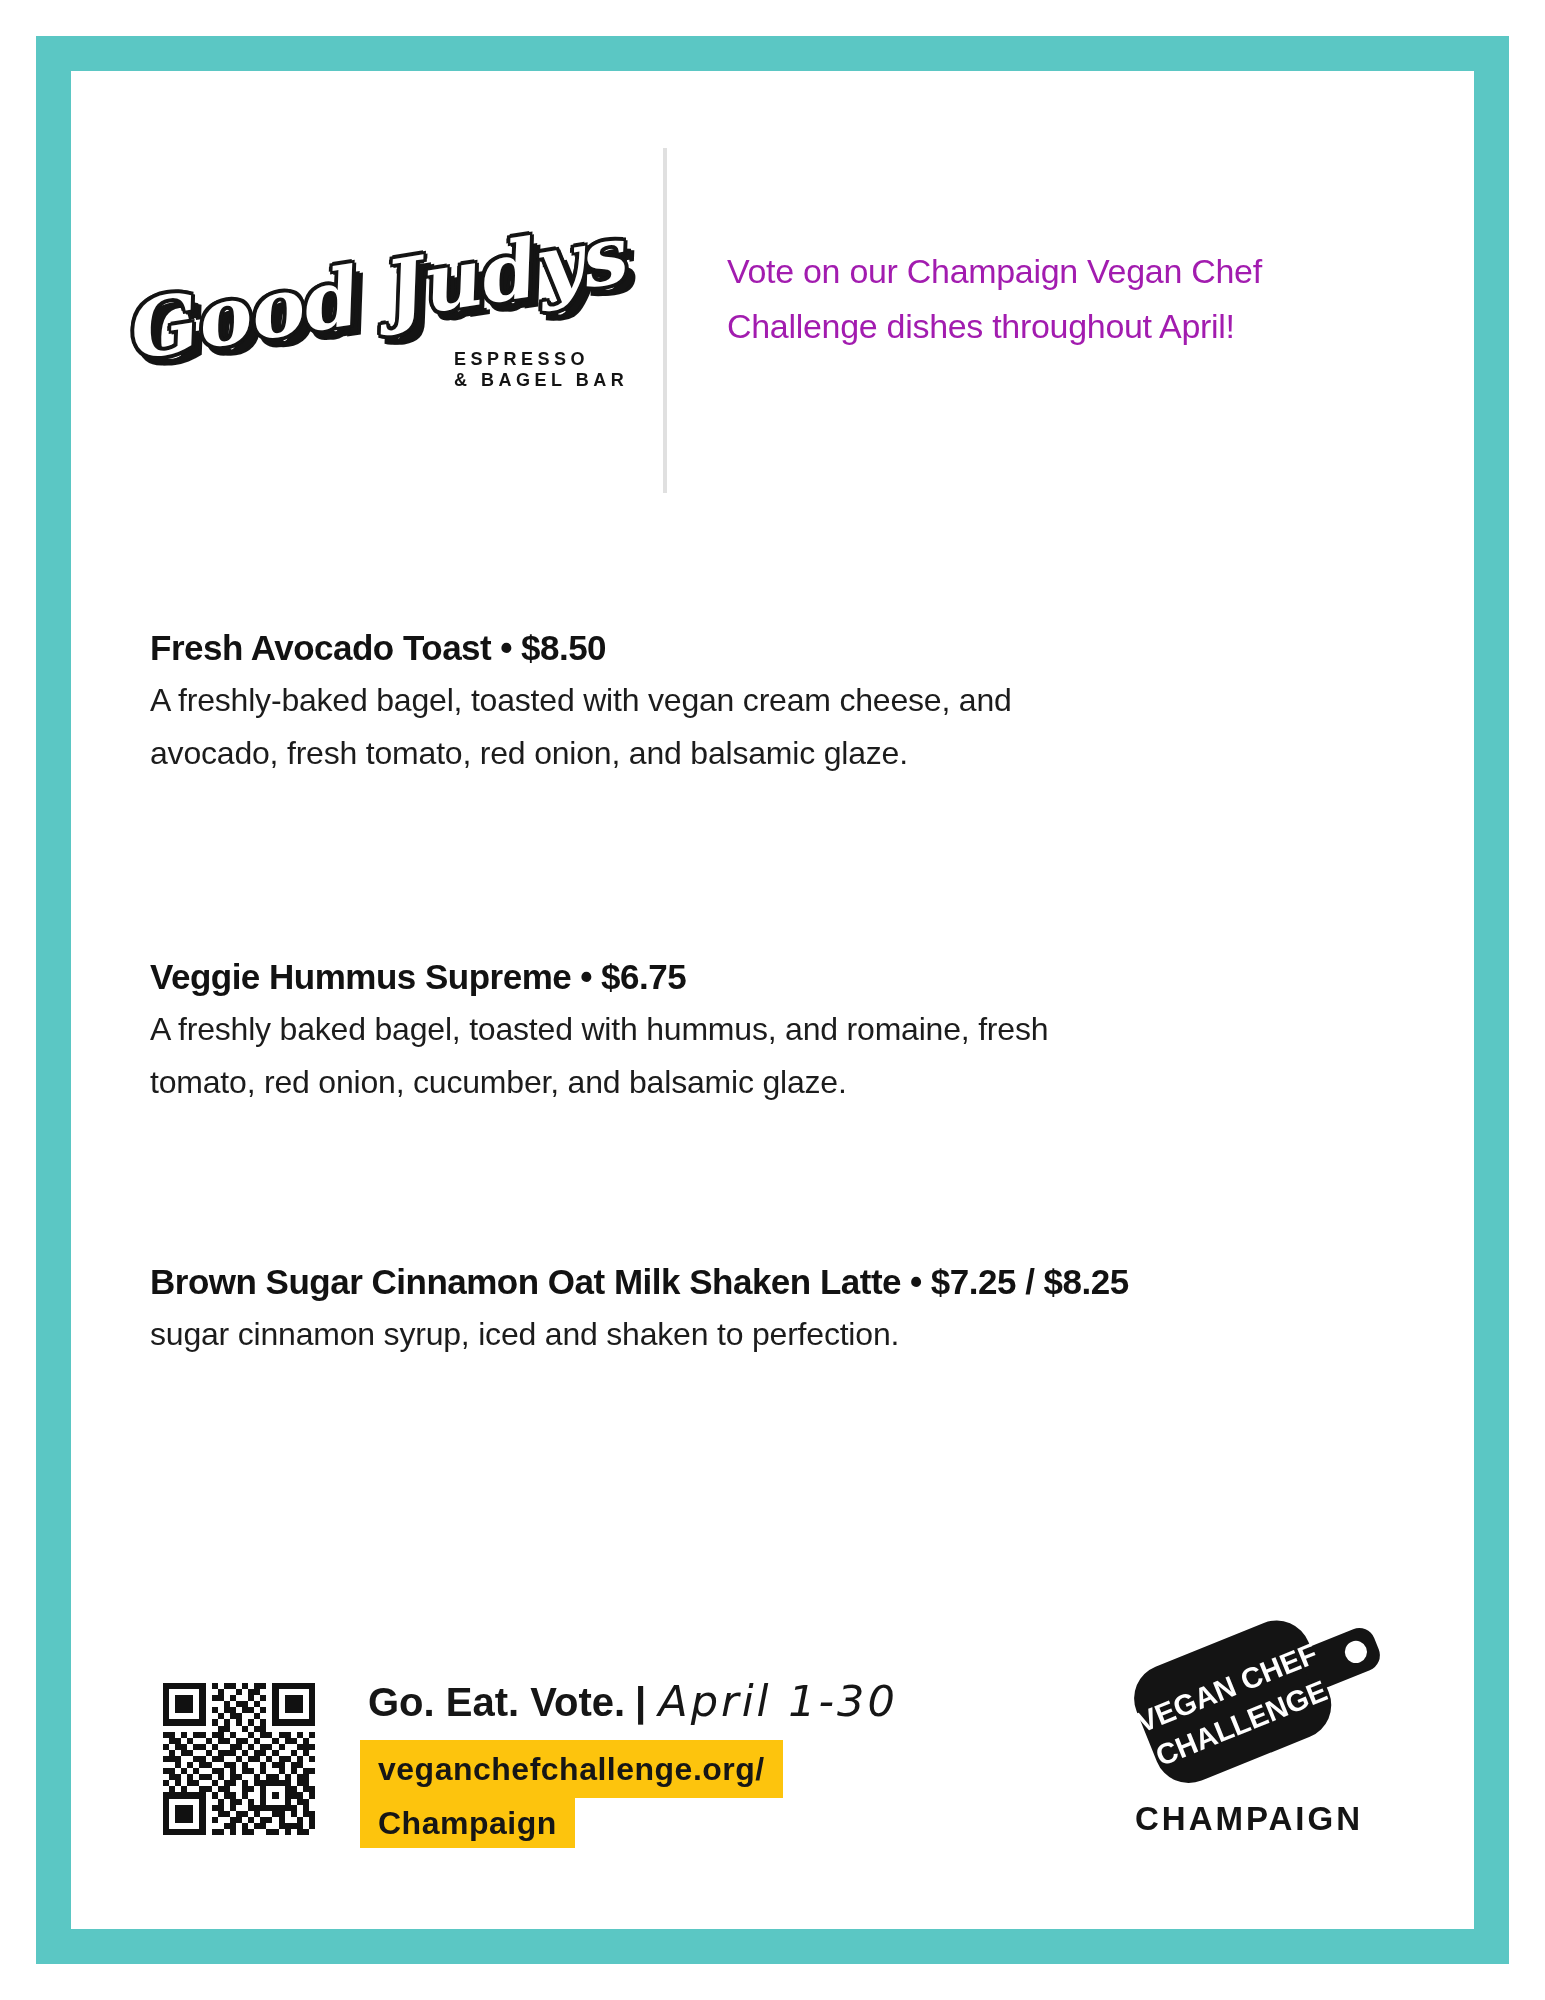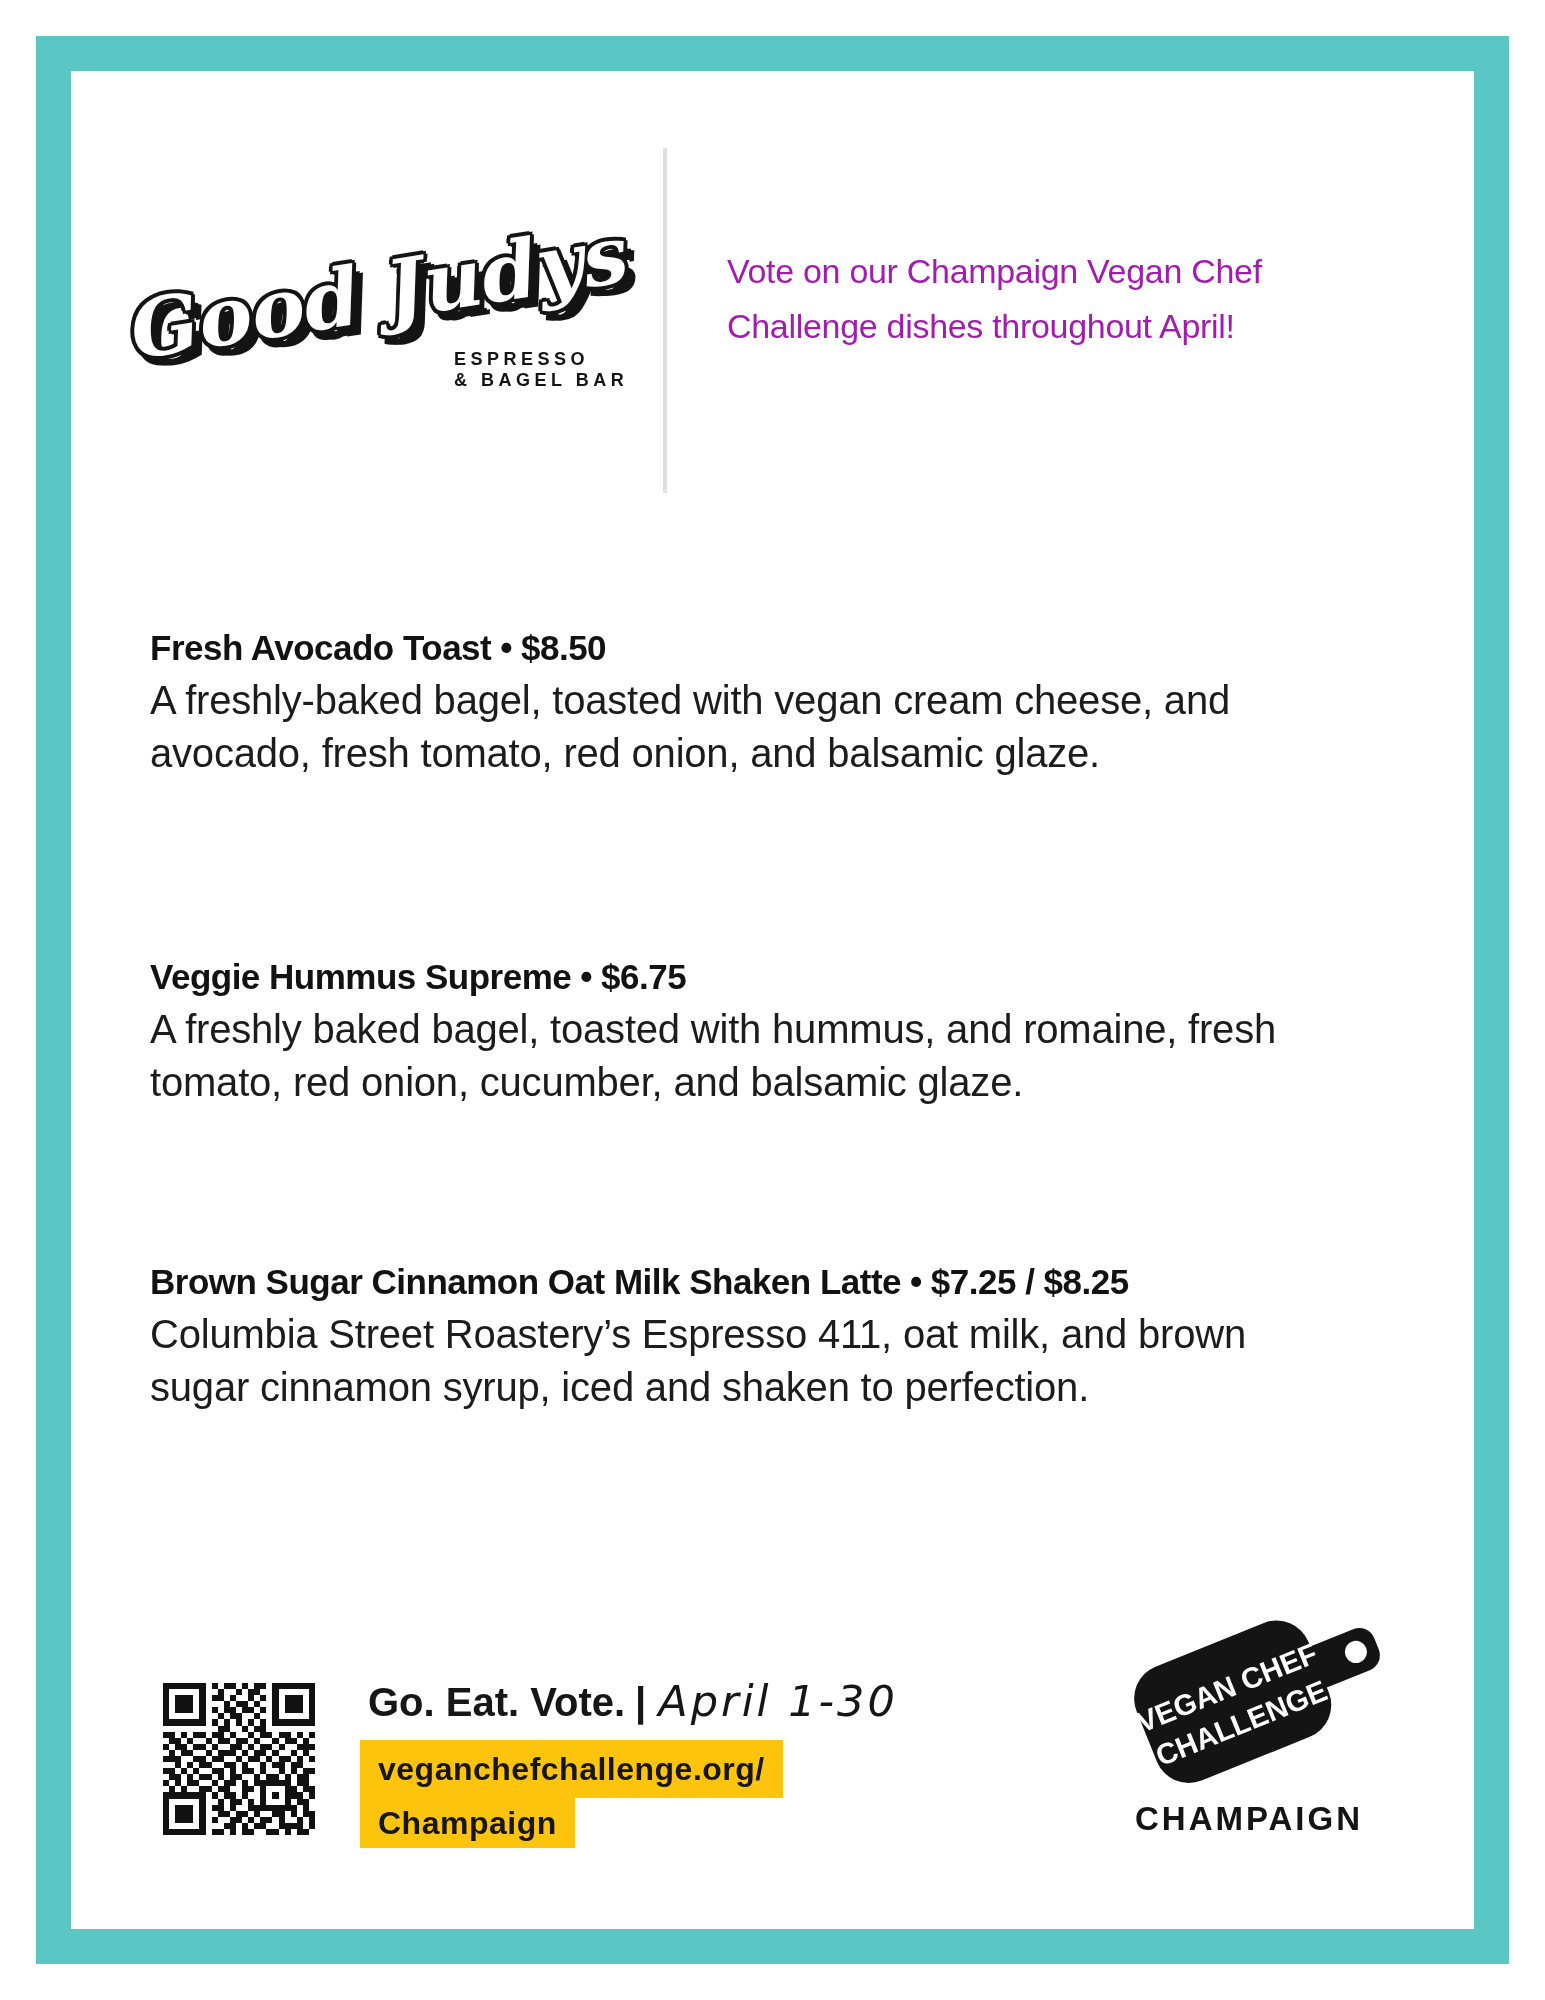--- a/index.html
+++ b/index.html
@@ -29,21 +29,21 @@
   .divider{position:absolute;left:663px;top:148px;width:4px;height:345px;background:#e0e0e0;}
 
   .announce{position:absolute;left:727px;top:244px;font-size:34px;line-height:55px;
     letter-spacing:-0.3px;color:#a21caf;white-space:nowrap;}
 
   
   .menu-item{position:absolute;left:150px;width:1260px;}
   .item-1{top:622px;} .item-2{top:939px;margin-top:12px;} .item-3{top:1256px;}
   .item-title{font-size:35px;font-weight:bold;line-height:52px;letter-spacing:-0.5px;color:#121212;white-space:nowrap;}
   .item-title .bullet{margin:0 9px;}
-  .item-desc{font-size:40px;line-height:53px;letter-spacing:-0.2px;color:#1c1c1c;white-space:nowrap;}
+  .item-desc{font-size:32px;line-height:53px;letter-spacing:-0.2px;color:#1c1c1c;white-space:nowrap;}
 
   
   .qr{position:absolute;left:163px;top:1683px;width:152px;height:152px;}
   .qr svg{width:100%;height:100%;shape-rendering:crispEdges;}
 
   .cta{position:absolute;left:368px;top:1678px;font-size:40px;line-height:46px;
     font-weight:bold;color:#161616;white-space:nowrap;}
   .cta .pipe{font-weight:bold;margin:0 12px 0 10px;}
   .cta .dates{font-family:"DejaVu Sans",sans-serif;font-style:italic;font-weight:normal;
     letter-spacing:3px;font-size:43px;}
@@ -99,21 +99,20 @@
     <div>A freshly baked bagel, toasted with hummus, and romaine, fresh</div>
     <div>tomato, red onion, cucumber, and balsamic glaze.</div>
   </div>
 </div>
 
 <div class="menu-item item-3">
   <div class="item-title">
     <span>Brown Sugar Cinnamon Oat Milk Shaken Latte</span><span class="bullet">•</span><span>$7.25 / $8.25</span>
   </div>
   <div class="item-desc">
-    <div>Columbia Street Roastery’s Espresso 411, oat milk, and brown</div>
     <div>sugar cinnamon syrup, iced and shaken to perfection.</div>
   </div>
 </div>
 
 <div class="qr"><svg viewBox="0 0 25 25">
       <rect x="0" y="0" width="1" height="1" fill="#111111"></rect>
       <rect x="1" y="0" width="1" height="1" fill="#111111"></rect>
       <rect x="2" y="0" width="1" height="1" fill="#111111"></rect>
       <rect x="3" y="0" width="1" height="1" fill="#111111"></rect>
       <rect x="4" y="0" width="1" height="1" fill="#111111"></rect>

